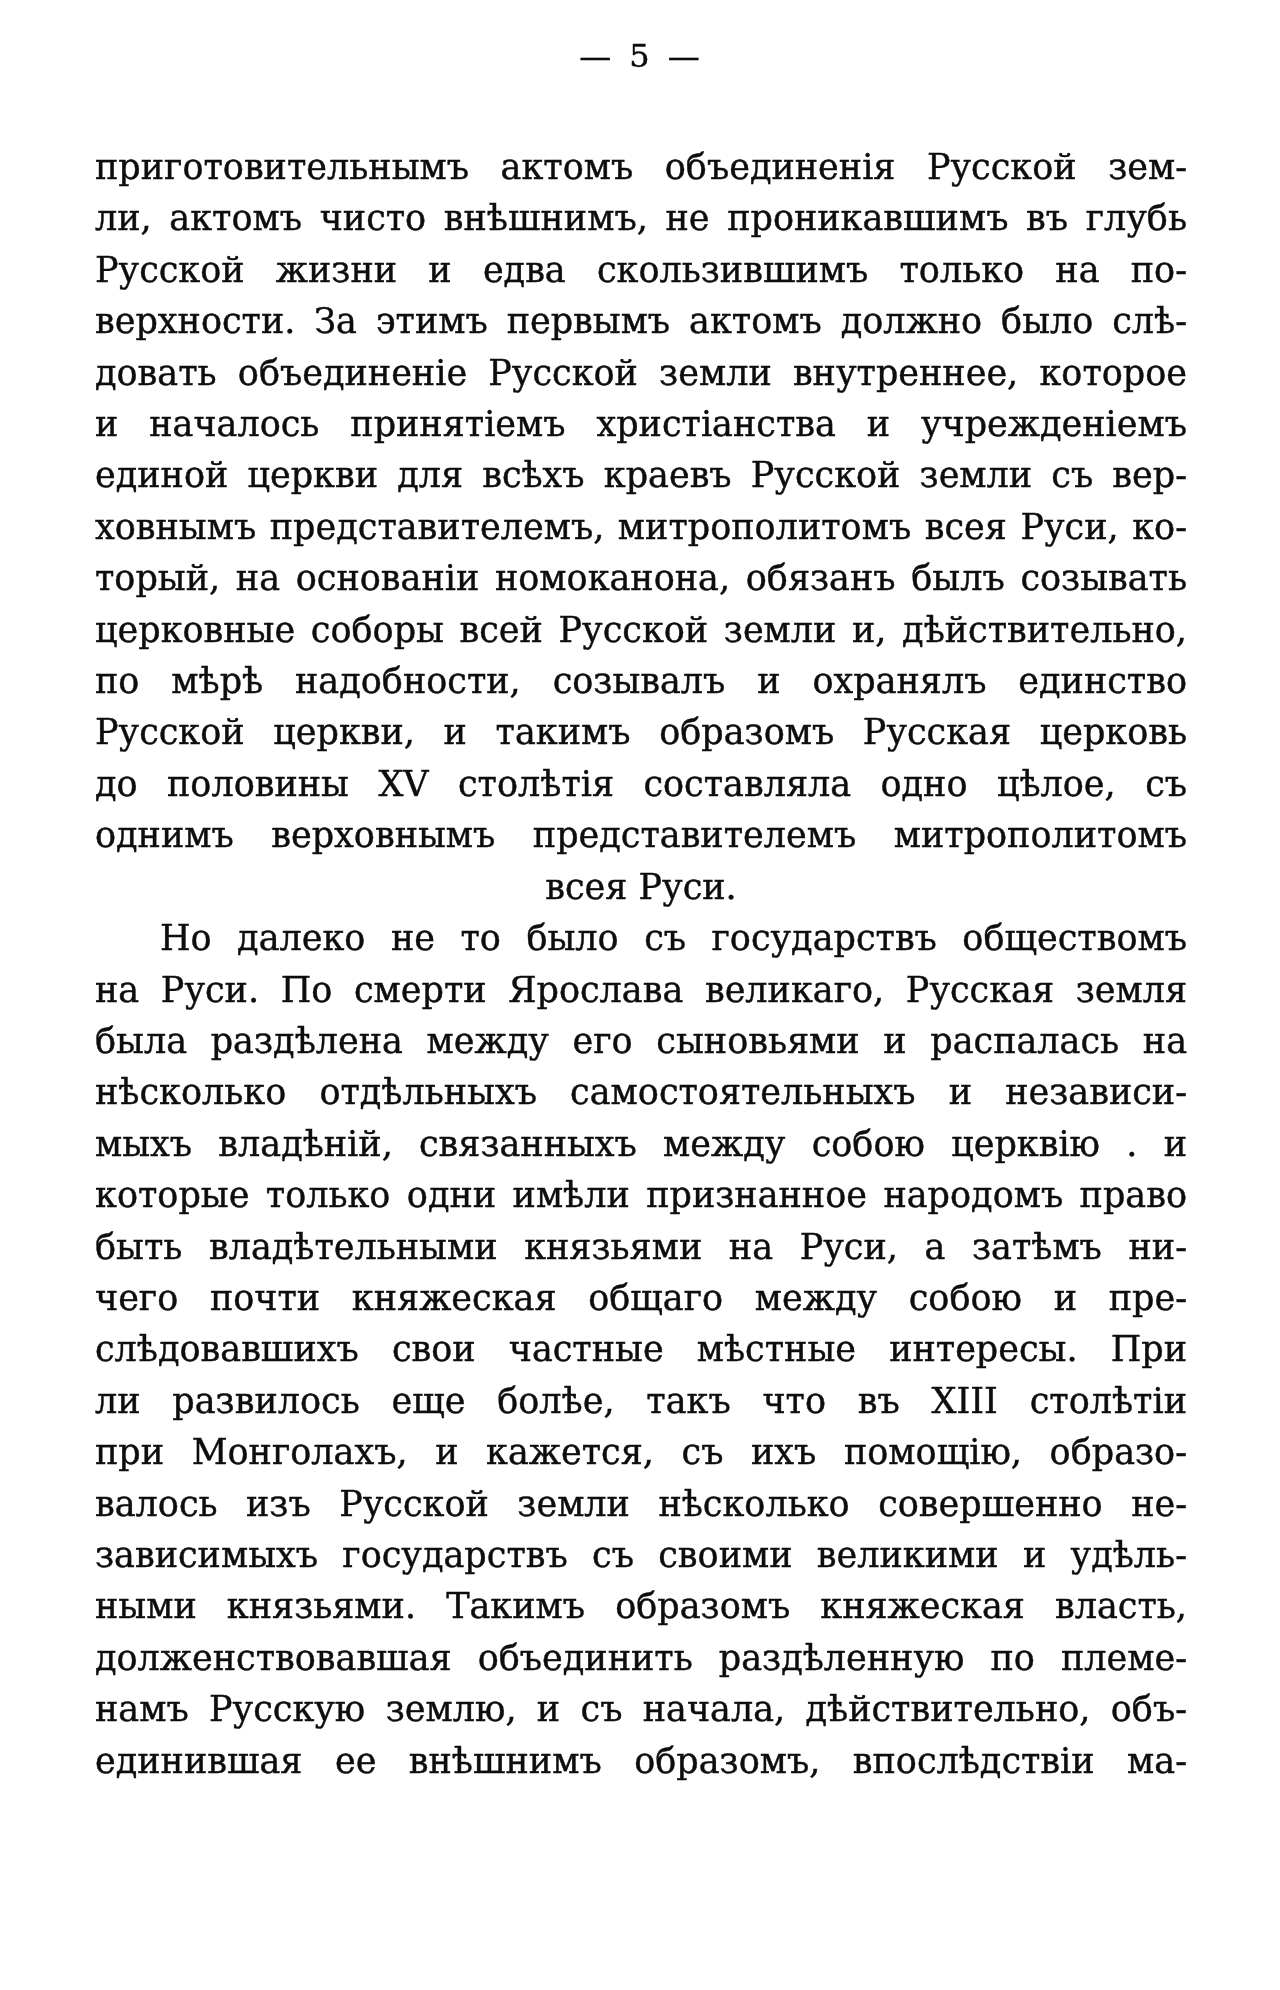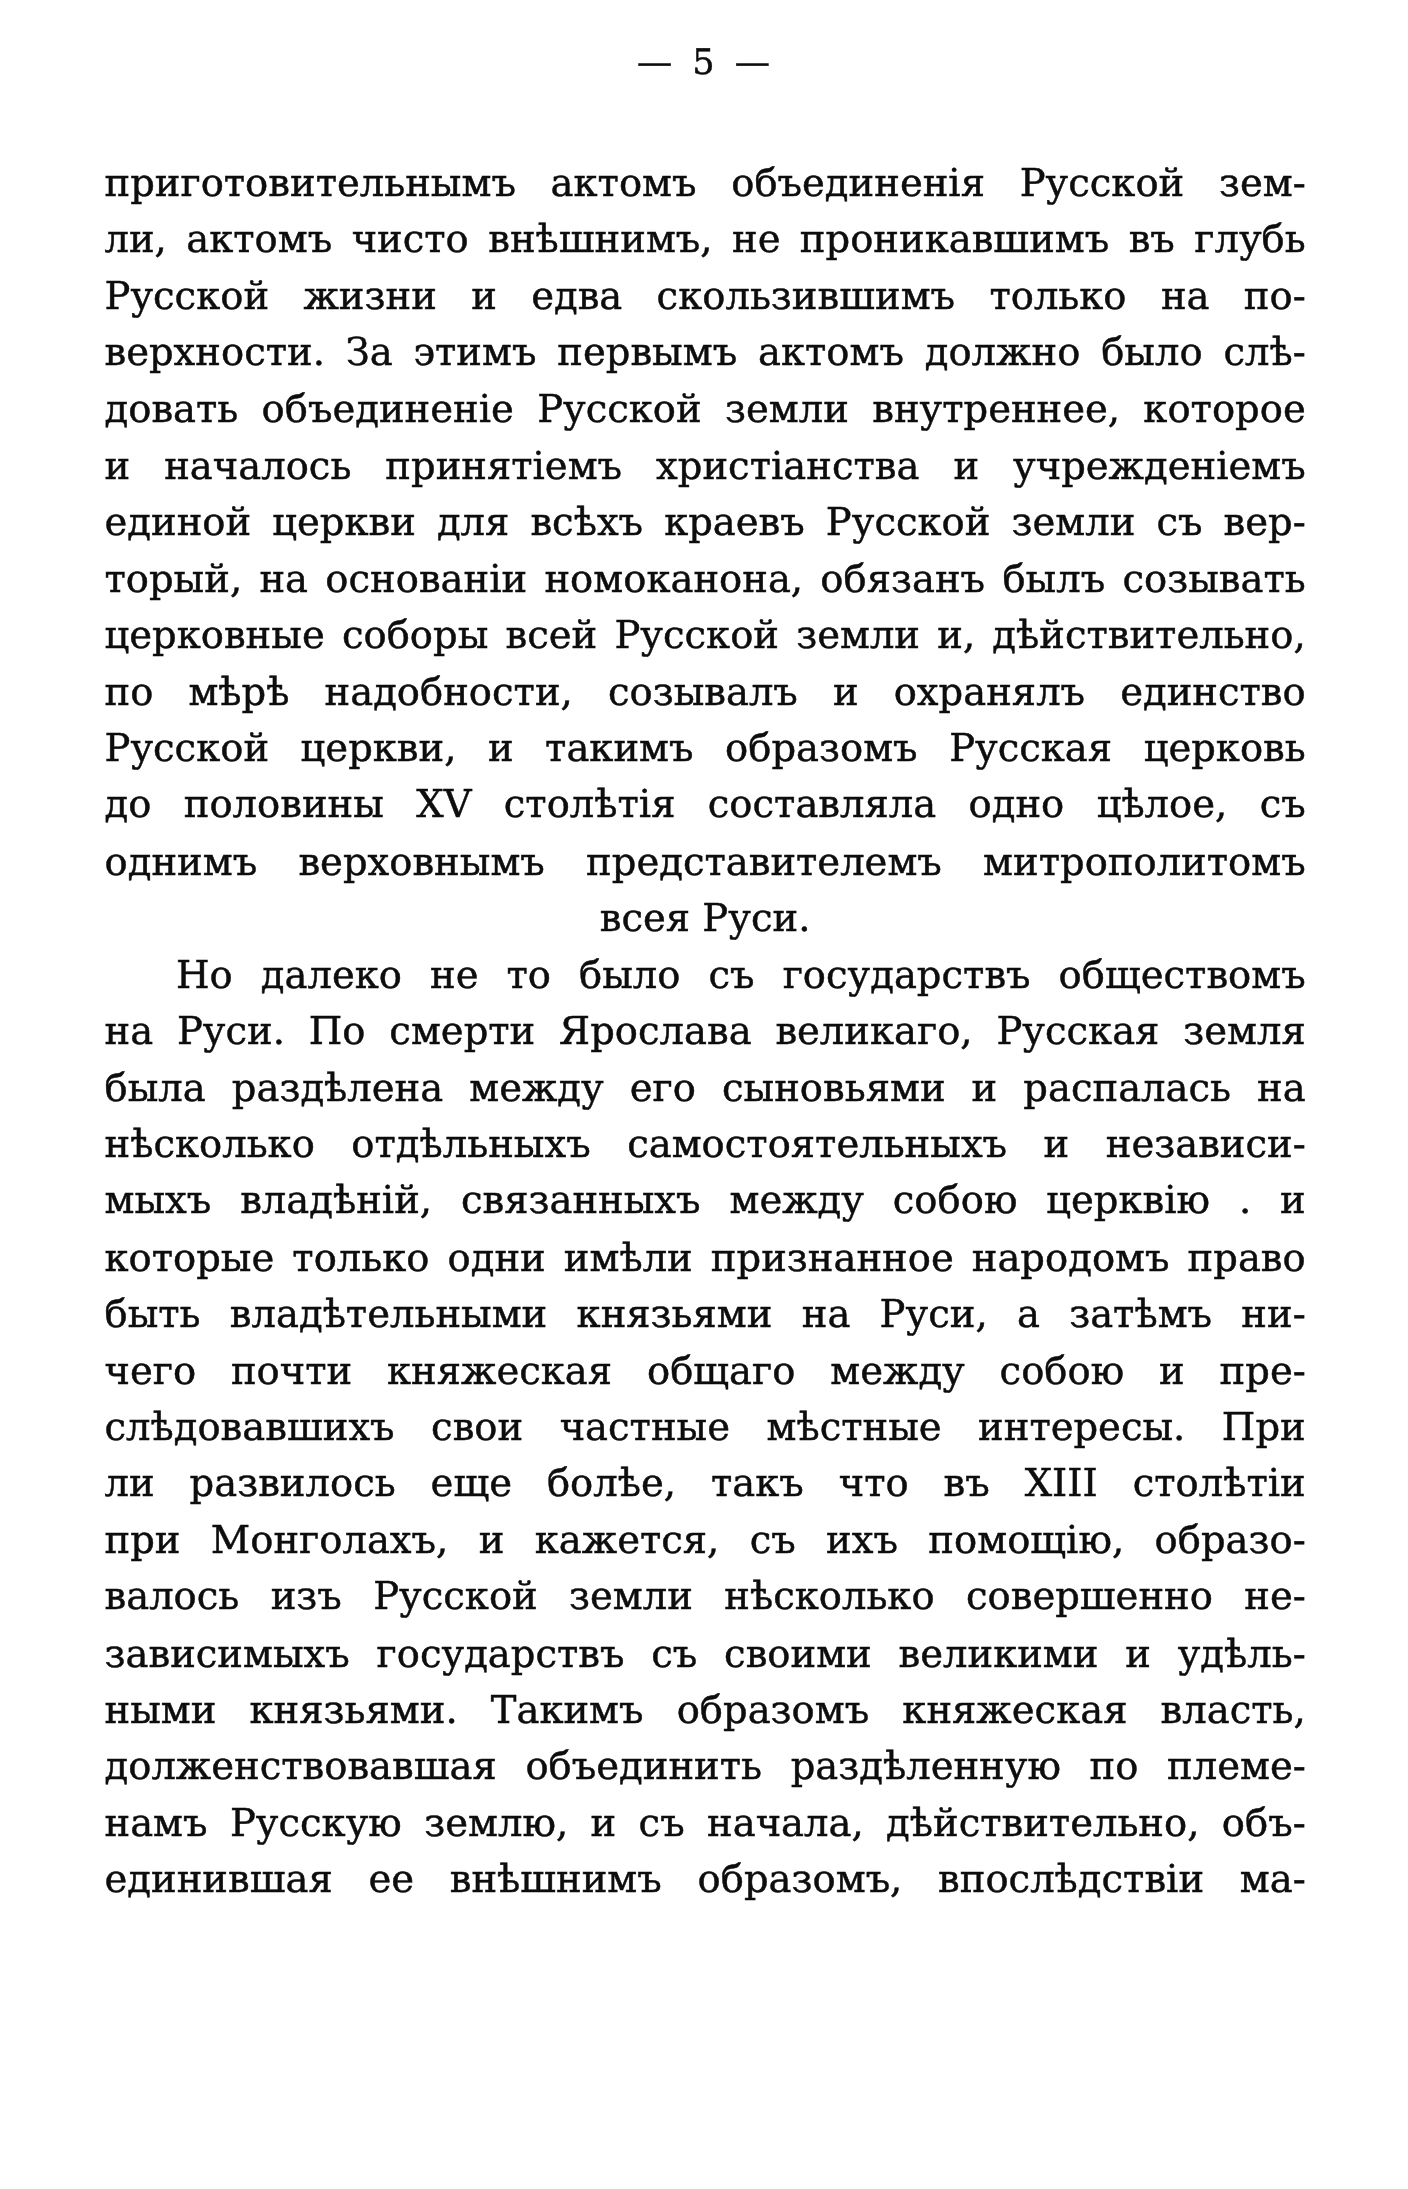--- a/index.html
+++ b/index.html
@@ -58,20 +58,21 @@
 <div class="page">
   <div class="pagenum">— 5 —</div>
   <div class="body-block">
       <div class="line just">приготовительнымъ актомъ объединенія Русской зем-</div>
       <div class="line just">ли, актомъ чисто внѣшнимъ, не проникавшимъ въ глубь</div>
       <div class="line just">Русской жизни и едва скользившимъ только на по-</div>
       <div class="line just">верхности. За этимъ первымъ актомъ должно было слѣ-</div>
       <div class="line just">довать объединеніе Русской земли внутреннее, которое</div>
       <div class="line just">и началось принятіемъ христіанства и учрежденіемъ</div>
       <div class="line just">единой церкви для всѣхъ краевъ Русской земли съ вер-</div>
+      <div class="line just">ховнымъ представителемъ, митрополитомъ всея Руси, ко-</div>
       <div class="line just">торый, на основаніи номоканона, обязанъ былъ созывать</div>
       <div class="line just">церковные соборы всей Русской земли и, дѣйствительно,</div>
       <div class="line just">по мѣрѣ надобности, созывалъ и охранялъ единство</div>
       <div class="line just">Русской церкви, и такимъ образомъ Русская церковь</div>
       <div class="line just">до половины XV столѣтія составляла одно цѣлое, съ</div>
       <div class="line just">однимъ верховнымъ представителемъ митрополитомъ</div>
       <div class="line">всея Руси.</div>
       <div class="line just indent">Но далеко не то было съ государствъ обществомъ</div>
       <div class="line just">на Руси. По смерти Ярослава великаго, Русская земля</div>
       <div class="line just">была раздѣлена между его сыновьями и распалась на</div>

